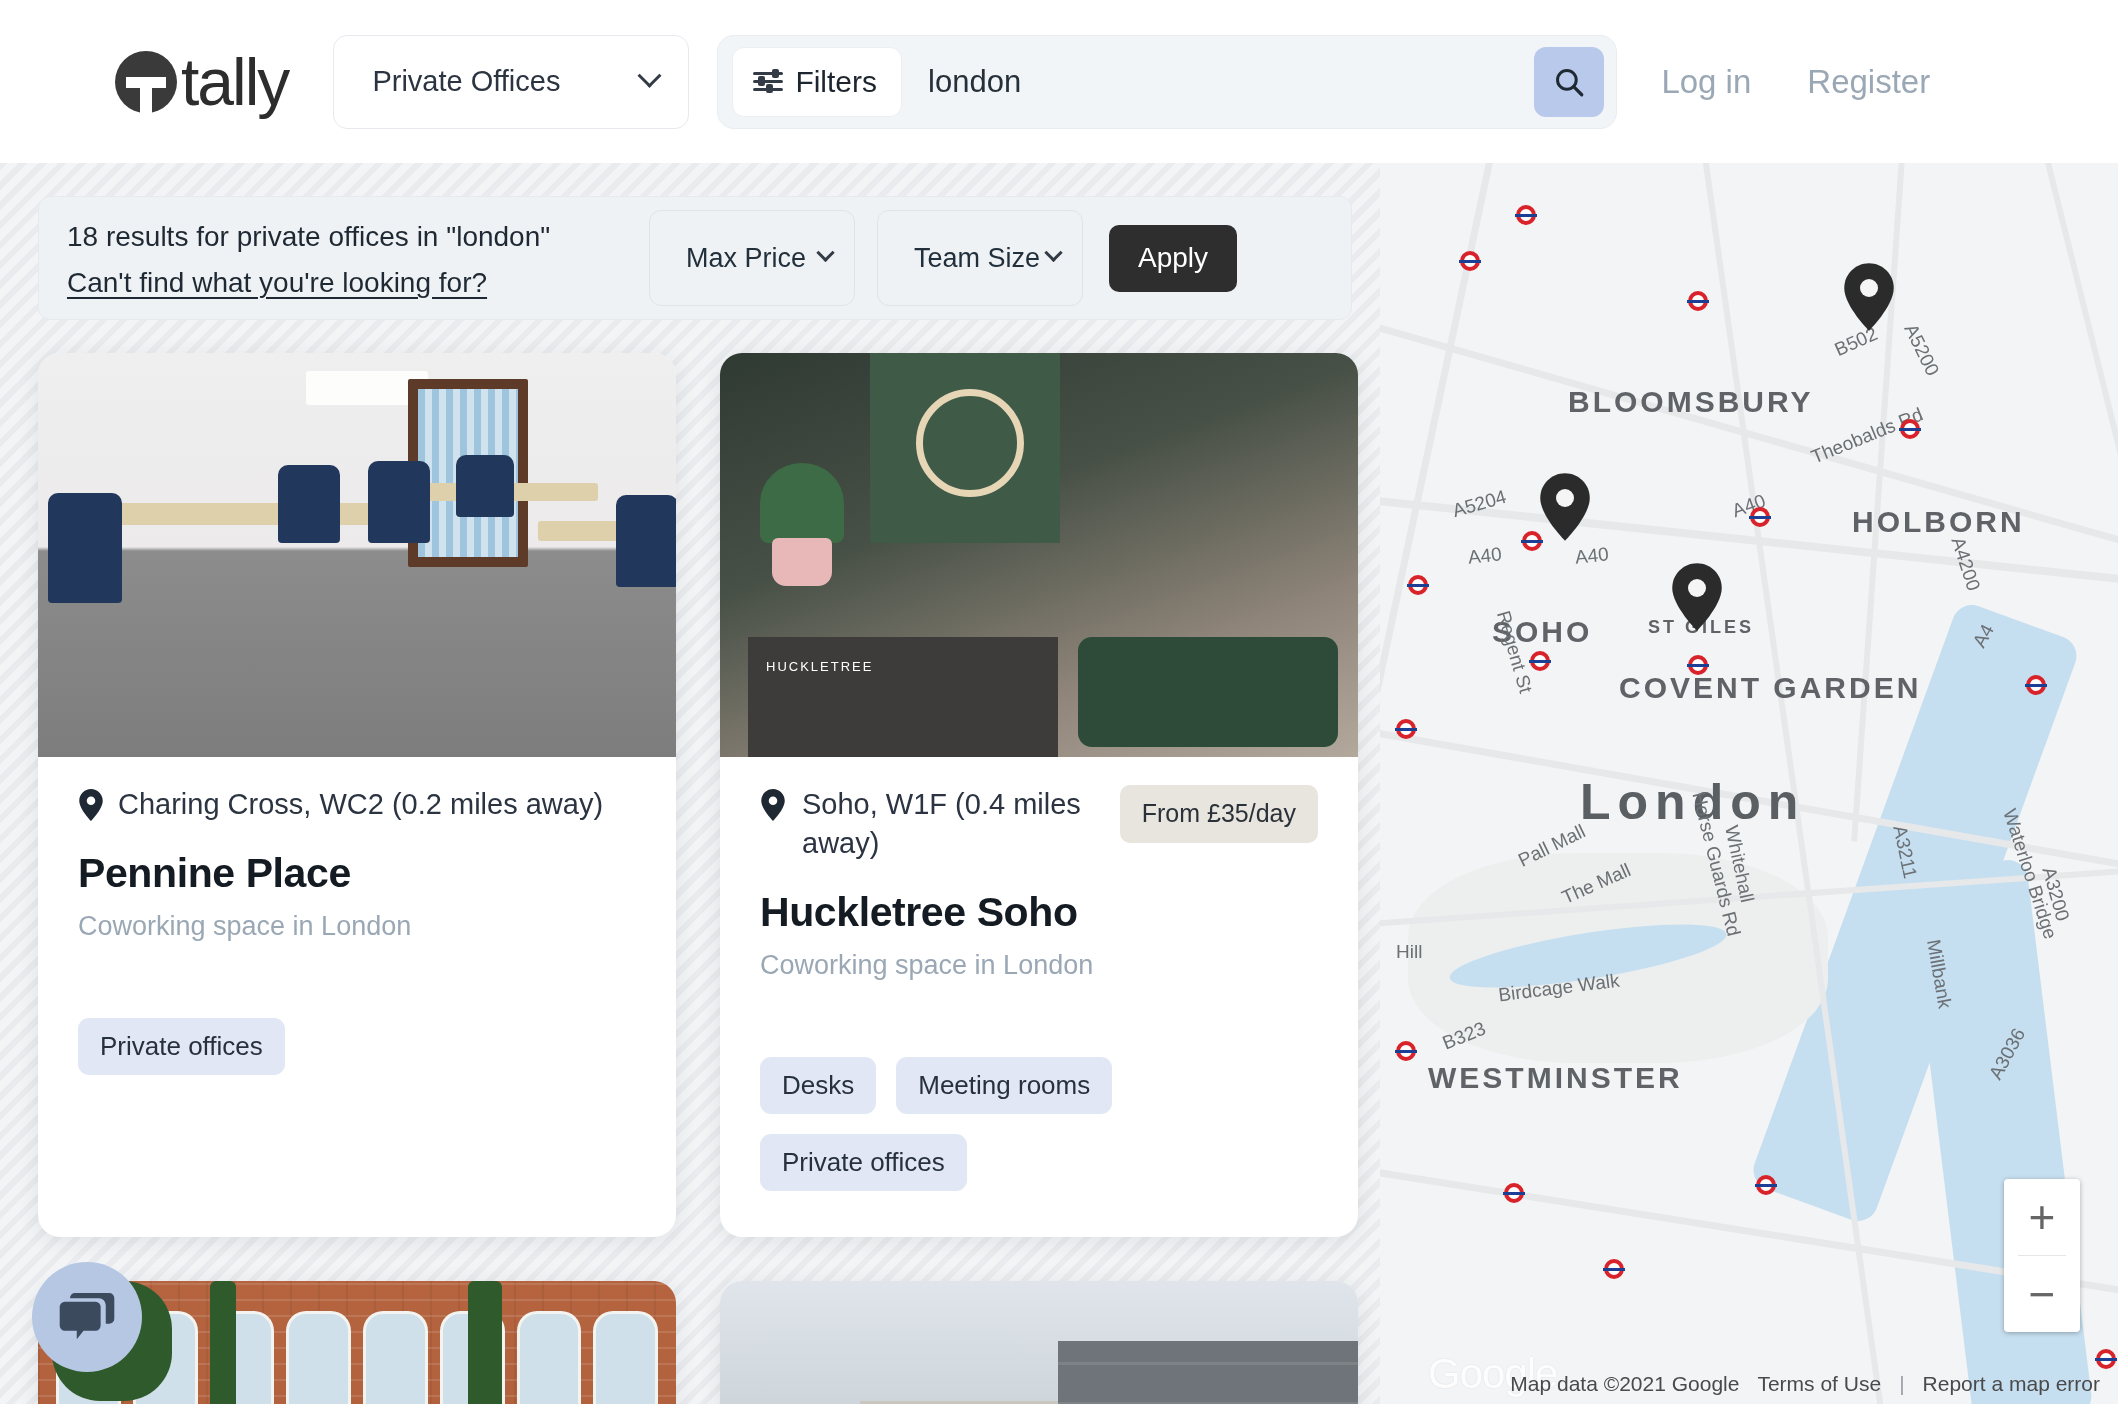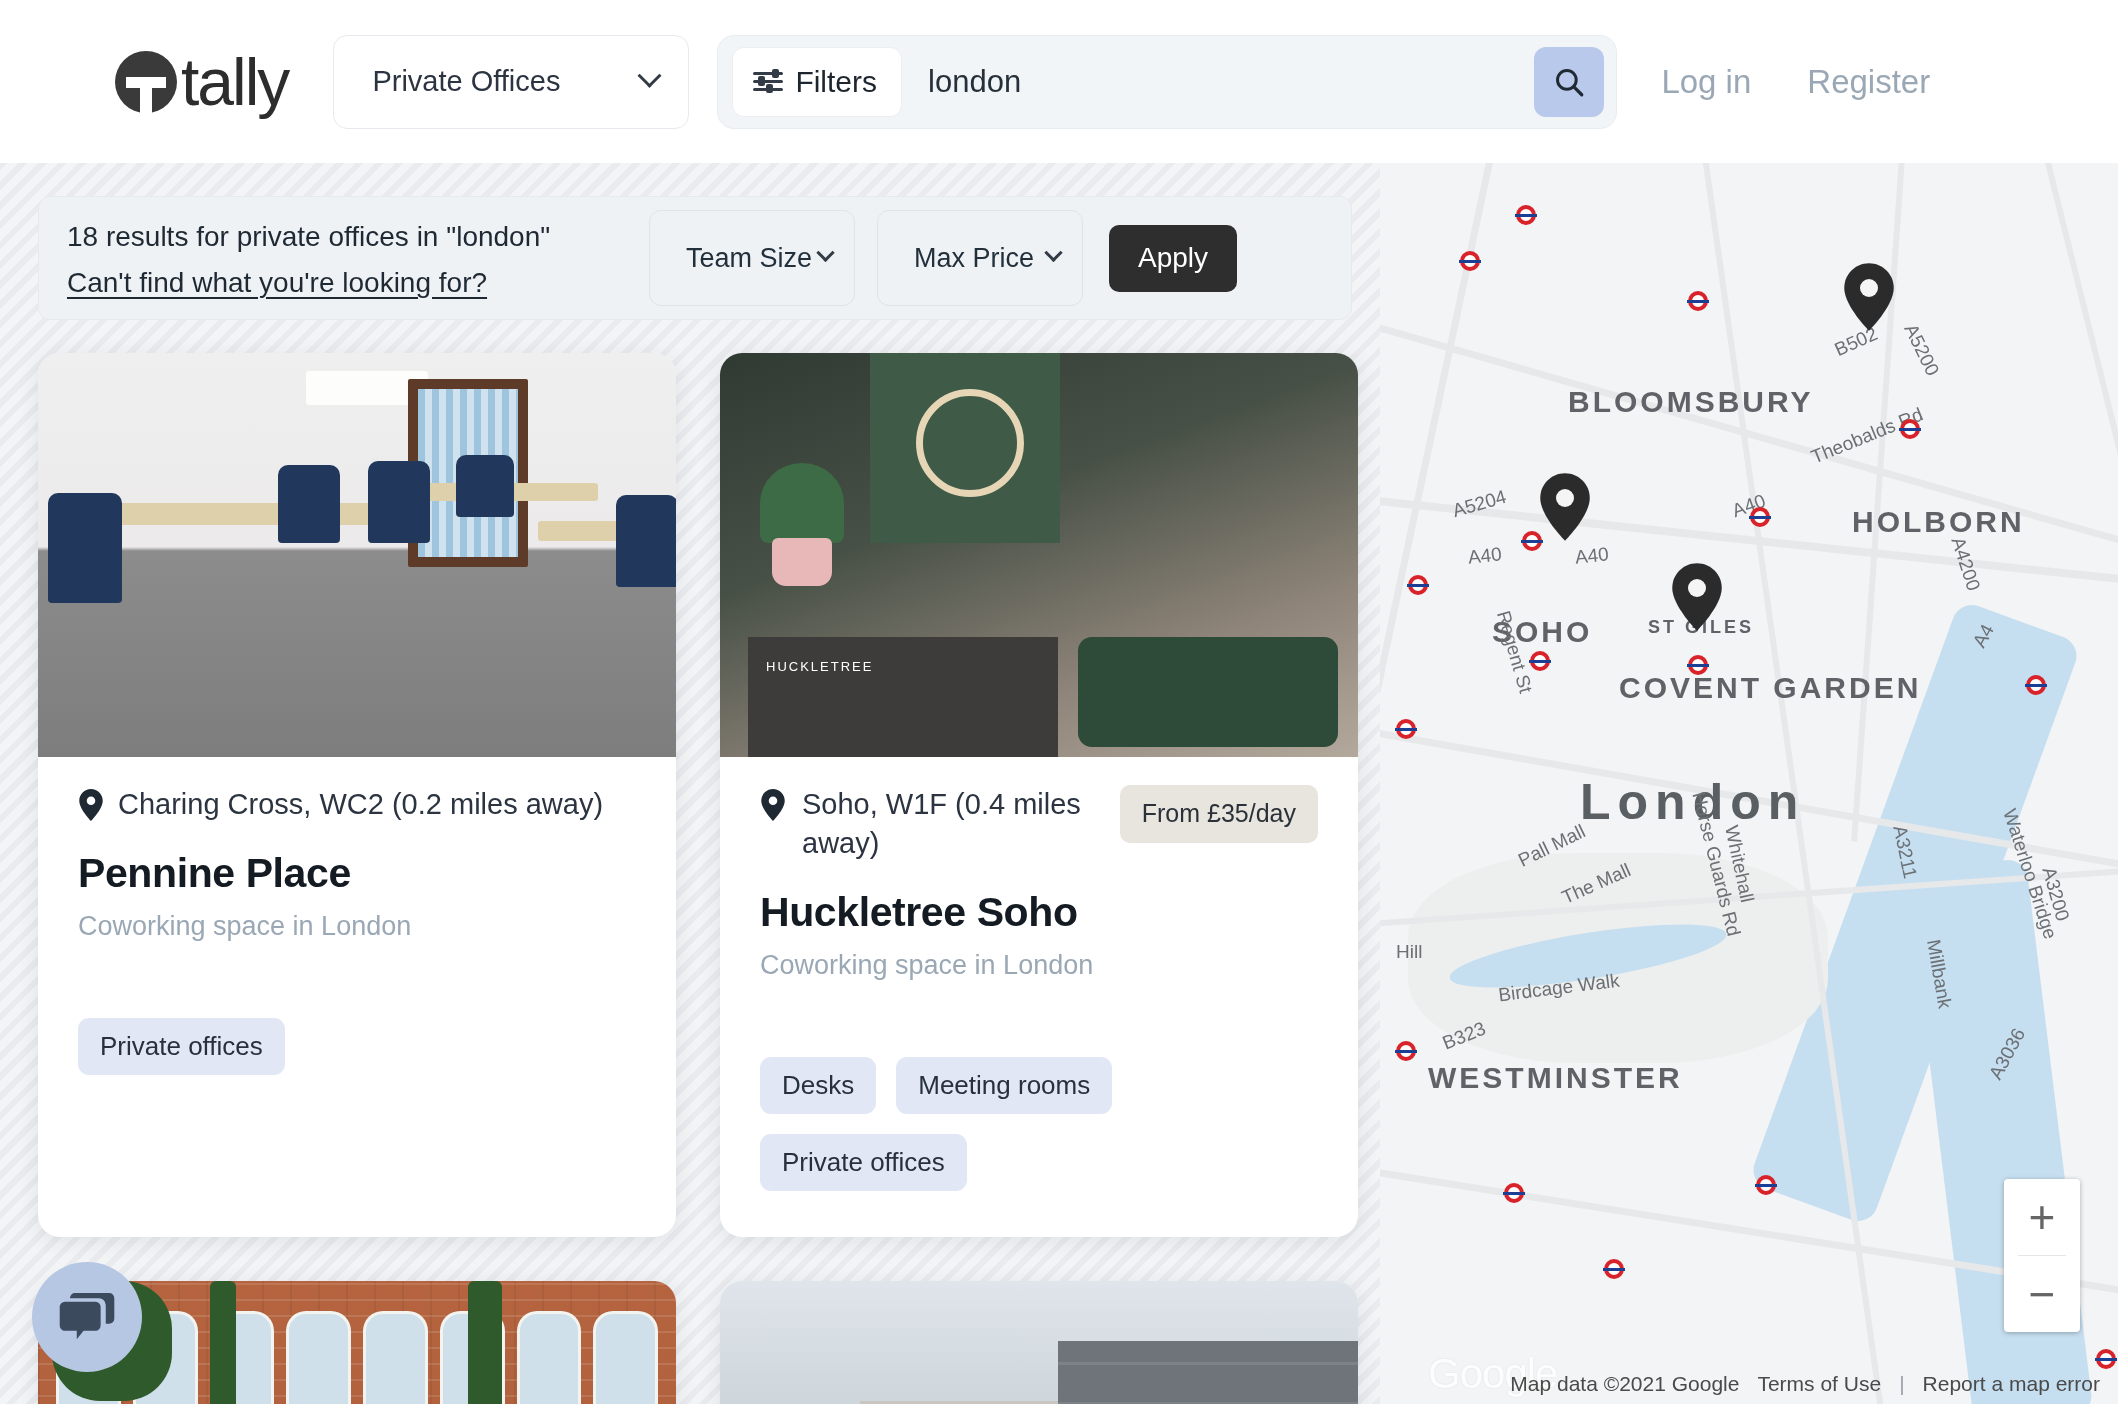--- a/index.html
+++ b/index.html
@@ -353,25 +353,25 @@
 <div class="content">
 
   <div class="left-pane">
 
     <div class="resultbar">
       <div class="result-texts">
         <div class="result-count">18 results for private offices in "london"</div>
         <a class="result-link" href="#">Can't find what you're looking for?</a>
       </div>
       <div class="minisel">
+        <span>Max Price</span>
+        <span class="chev"></span>
+      </div>
+      <div class="minisel">
         <span>Team Size</span>
-        <span class="chev"></span>
-      </div>
-      <div class="minisel">
-        <span>Max Price</span>
         <span class="chev"></span>
       </div>
       <button class="apply-btn">Apply</button>
     </div>
 
     <div class="cards">
 
       <div class="card">
         <div class="card-img photo-office">
           <div class="ceil"></div>

